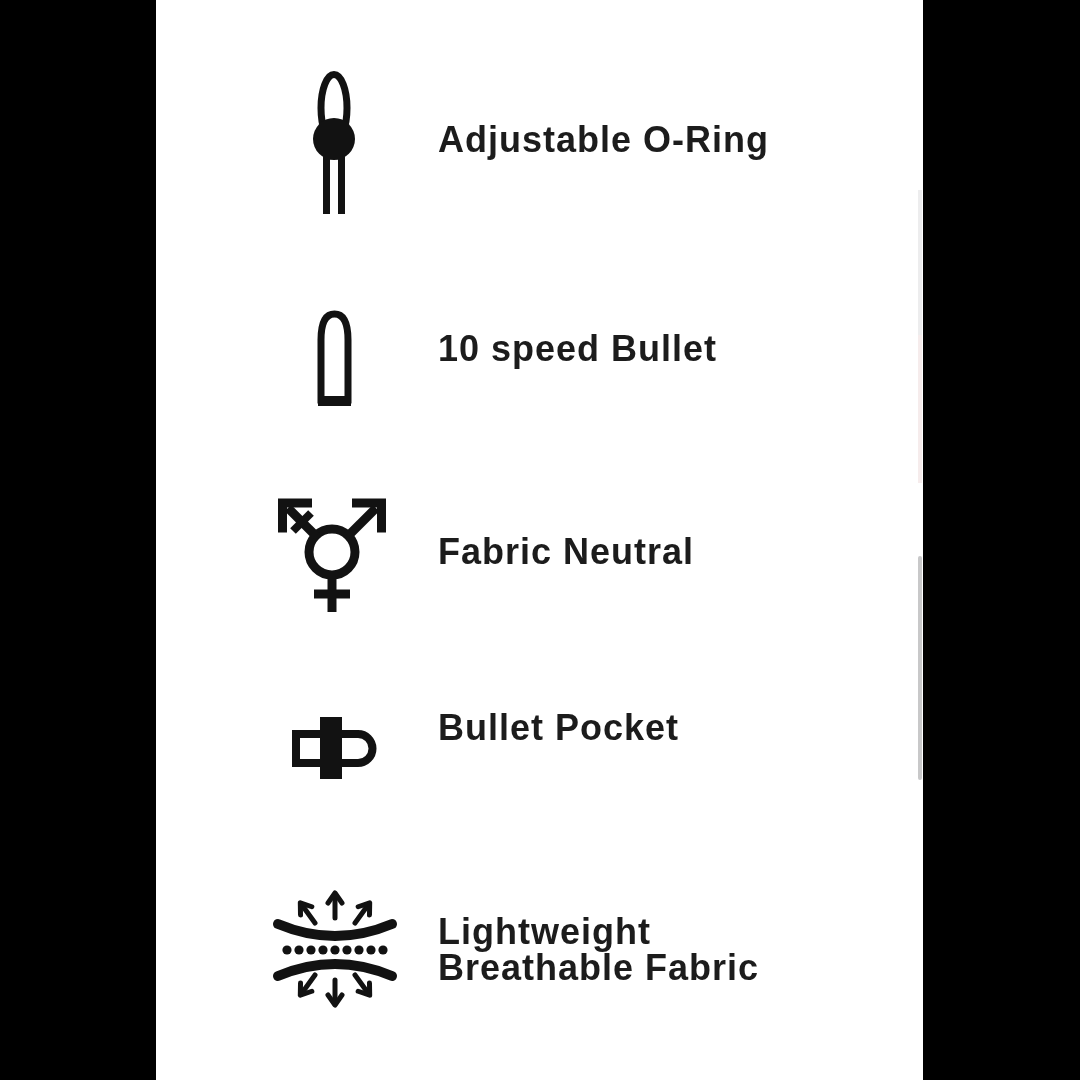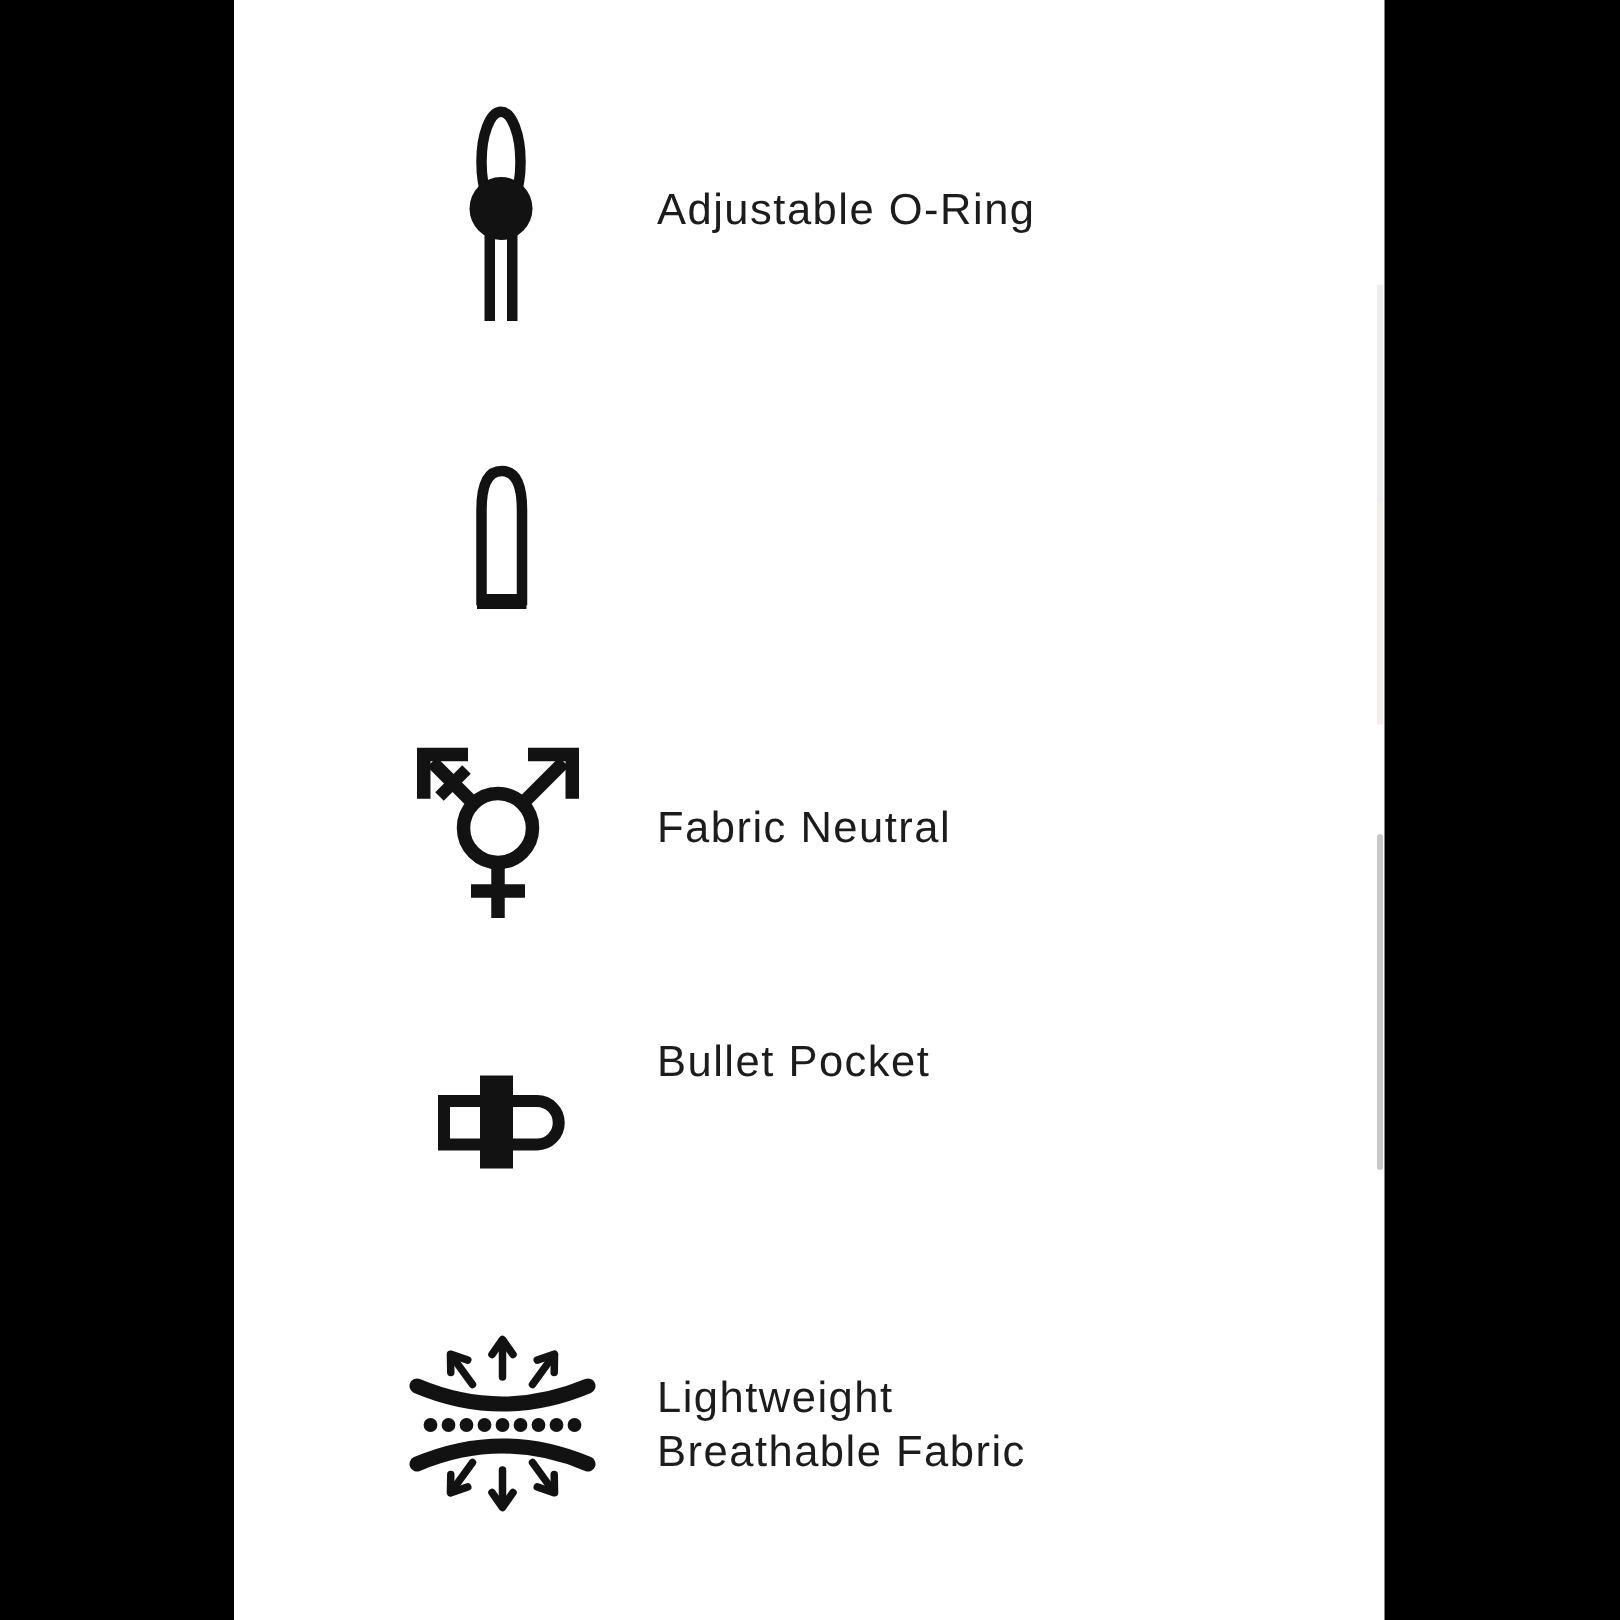--- a/index.html
+++ b/index.html
@@ -9,21 +9,21 @@
     font-family:"Liberation Sans","DejaVu Sans",sans-serif;
   }
   .panel{
     position:absolute;left:156px;top:0;width:767px;height:1080px;
     background:#ffffff;
   }
   .feature{position:absolute;left:0;top:0;width:100%;height:0;overflow:visible;}
   .icon{position:absolute;color:#121212;line-height:0;}
   .label{
     position:absolute;left:282px;transform:translateY(-50%);
-    color:#1c1c1c;font-size:29px;line-height:36px;font-weight:400;
+    color:#1c1c1c;font-size:36px;line-height:36px;font-weight:700;
     letter-spacing:1px;white-space:nowrap;
   }
   svg{display:block;}
   svg .st{stroke:currentColor;stroke-width:7;fill:none;}
   
   .sb-seg{position:absolute;right:1px;width:4px;}
   .sb-a{top:190px;height:145px;background:#ededee;}
   .sb-b{top:335px;height:148px;background:#f6ecec;}
   .sb-thumb{top:556px;height:224px;background:#c8c8c9;border-radius:2px;}
 </style>
@@ -47,20 +47,21 @@
   </div>
 
   <div class="feature">
     <div class="icon" style="left:160px;top:309px">
       <svg width="37" height="97" viewBox="0 0 37 97">
         <path class="st" d="M 5,91 L 5,31 Q 5,5 18.5,5 Q 32,5 32,31 L 32,91 Z"></path>
         <rect x="2" y="87" width="33" height="10" fill="currentColor"></rect>
       </svg>
     </div>
     <div class="label" style="top:349px">
+      <div>10 speed Bullet</div>
     </div>
   </div>
 
   <div class="feature">
     <div class="icon" style="left:122px;top:490px">
       <svg width="112" height="125" viewBox="0 0 112 125" stroke="currentColor" stroke-width="9" fill="none">
         <circle cx="54" cy="62" r="23"></circle>
         <line x1="54" y1="85" x2="54" y2="122"></line>
         <line x1="36" y1="104" x2="72" y2="104"></line>
         <line x1="70" y1="46" x2="98" y2="18"></line>
@@ -75,21 +76,21 @@
     </div>
   </div>
 
   <div class="feature">
     <div class="icon" style="left:133px;top:705px">
       <svg width="92" height="80" viewBox="0 0 92 80">
         <path d="M 7,29 L 69,29 A 14.5,14.5 0 0 1 69,58 L 7,58 Z" fill="none" stroke="currentColor" stroke-width="8"></path>
         <rect x="31" y="12" width="22" height="62" fill="currentColor"></rect>
       </svg>
     </div>
-    <div class="label" style="top:708px">
+    <div class="label" style="top:728px">
       <div>Bullet Pocket</div>
     </div>
   </div>
 
   <div class="feature">
     <div class="icon" style="left:114px;top:878px">
       <svg width="130" height="142" viewBox="0 0 130 142">
         <defs>
           <g id="ar5" fill="none" stroke="currentColor" stroke-width="5" stroke-linecap="round" stroke-linejoin="round">
             <line x1="0" y1="0" x2="0" y2="-24"></line>

